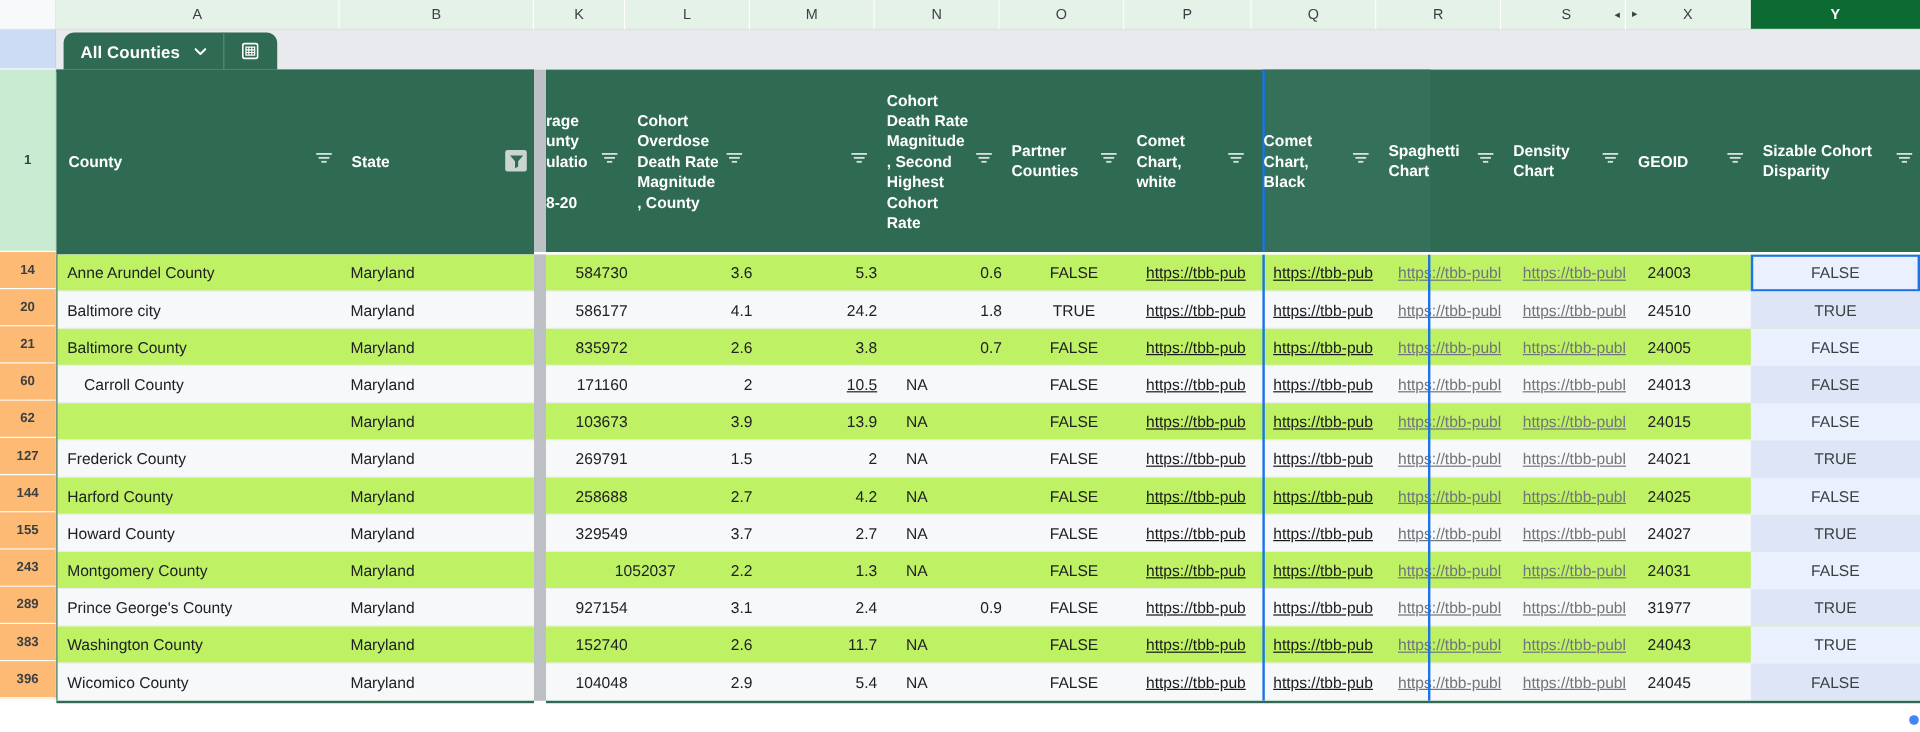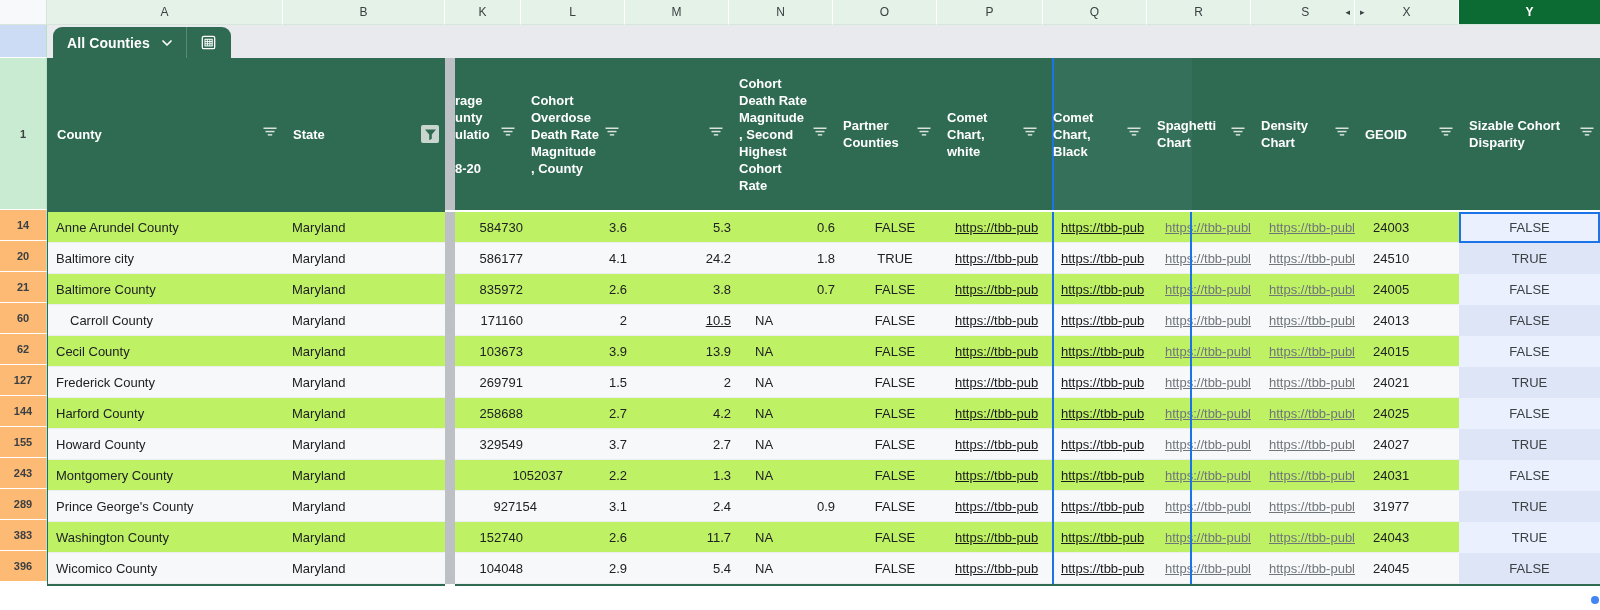--- a/index.html
+++ b/index.html
@@ -310,21 +310,20 @@
         </div>
         <div class="rowline r-odd" style="position: relative;">
           <div class="cell" style="position: absolute; left: 0px; width: 236px;">Baltimore County</div>
           <div class="cell" style="position: absolute; left: 236px; width: 162px;">Maryland</div>
         </div>
         <div class="rowline r-even" style="position: relative;">
           <div class="cell" style="position: absolute; left: 0px; width: 236px; margin-left: 14px;">Carroll County</div>
           <div class="cell" style="position: absolute; left: 236px; width: 162px;">Maryland</div>
         </div>
         <div class="rowline r-odd" style="position: relative;">
-          <div class="cell" style="position: absolute; left: 0px; width: 236px;">Cecil County</div>
           <div class="cell" style="position: absolute; left: 236px; width: 162px;">Maryland</div>
         </div>
         <div class="rowline r-even" style="position: relative;">
           <div class="cell" style="position: absolute; left: 0px; width: 236px;">Frederick County</div>
           <div class="cell" style="position: absolute; left: 236px; width: 162px;">Maryland</div>
         </div>
         <div class="rowline r-odd" style="position: relative;">
           <div class="cell" style="position: absolute; left: 0px; width: 236px;">Harford County</div>
           <div class="cell" style="position: absolute; left: 236px; width: 162px;">Maryland</div>
         </div>
@@ -464,21 +463,21 @@
           <div class="cell" style="position: absolute; left: 284px; width: 104px; justify-content: flex-start; padding-left: 16px;">NA</div>
           <div class="cell ctr" style="position: absolute; left: 388px; width: 104px;">FALSE</div>
           <div class="cell lnk" style="position: absolute; left: 492px; width: 106px; justify-content: flex-start;">https://tbb-pub</div>
           <div class="cell lnk" style="position: absolute; left: 598px; width: 104px; justify-content: flex-start;">https://tbb-pub</div>
           <div class="cell lnk-gray" style="position: absolute; left: 702px; width: 104px; justify-content: flex-start;">https://tbb-publ</div>
           <div class="cell lnk-gray" style="position: absolute; left: 806px; width: 104px; justify-content: flex-start;">https://tbb-publ</div>
           <div class="cell" style="position: absolute; left: 910px; width: 104px;">24031</div>
           <div class="cell ycell y-odd" style="position: absolute; left: 1004px; width: 141px; height: 31px;">FALSE</div>
         </div>
         <div class="rowline r-even" style="position: relative;">
-          <div class="cell num" style="position: absolute; left: 14px; width: 76px; padding-left: 24px;">927154</div>
+          <div class="cell num" style="position: absolute; left: 0px; width: 76px; padding-left: 24px;">927154</div>
           <div class="cell num" style="position: absolute; left: 76px; width: 104px;">3.1</div>
           <div class="cell num" style="position: absolute; left: 180px; width: 104px;">2.4</div>
           <div class="cell num" style="position: absolute; left: 284px; width: 104px;">0.9</div>
           <div class="cell ctr" style="position: absolute; left: 388px; width: 104px;">FALSE</div>
           <div class="cell lnk" style="position: absolute; left: 492px; width: 106px; justify-content: flex-start;">https://tbb-pub</div>
           <div class="cell lnk" style="position: absolute; left: 598px; width: 104px; justify-content: flex-start;">https://tbb-pub</div>
           <div class="cell lnk-gray" style="position: absolute; left: 702px; width: 104px; justify-content: flex-start;">https://tbb-publ</div>
           <div class="cell lnk-gray" style="position: absolute; left: 806px; width: 104px; justify-content: flex-start;">https://tbb-publ</div>
           <div class="cell" style="position: absolute; left: 910px; width: 104px;">31977</div>
           <div class="cell ycell y-even" style="position: absolute; left: 1004px; width: 141px; height: 31px;">TRUE</div>

